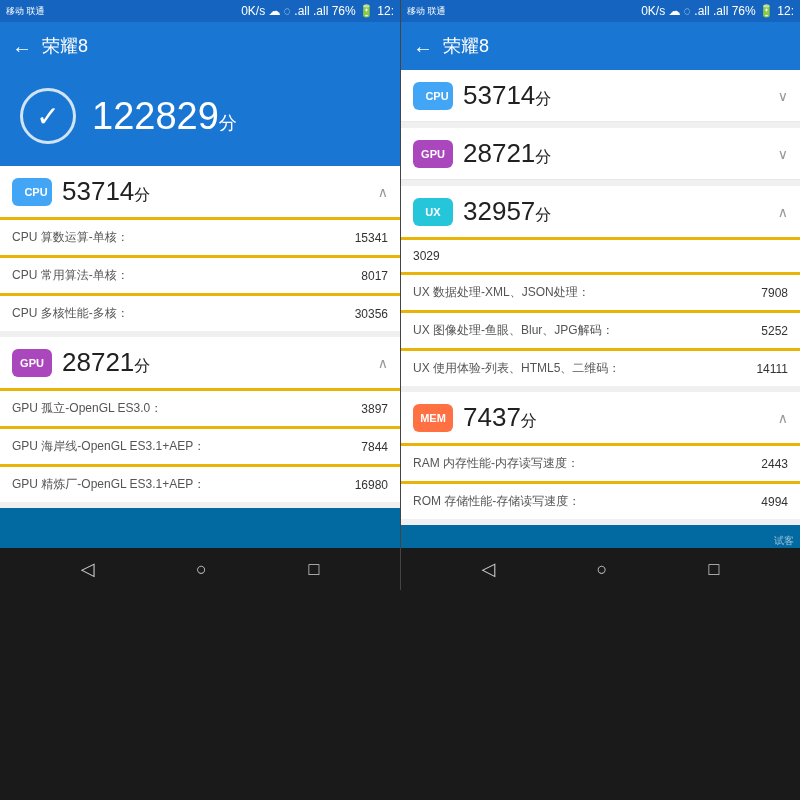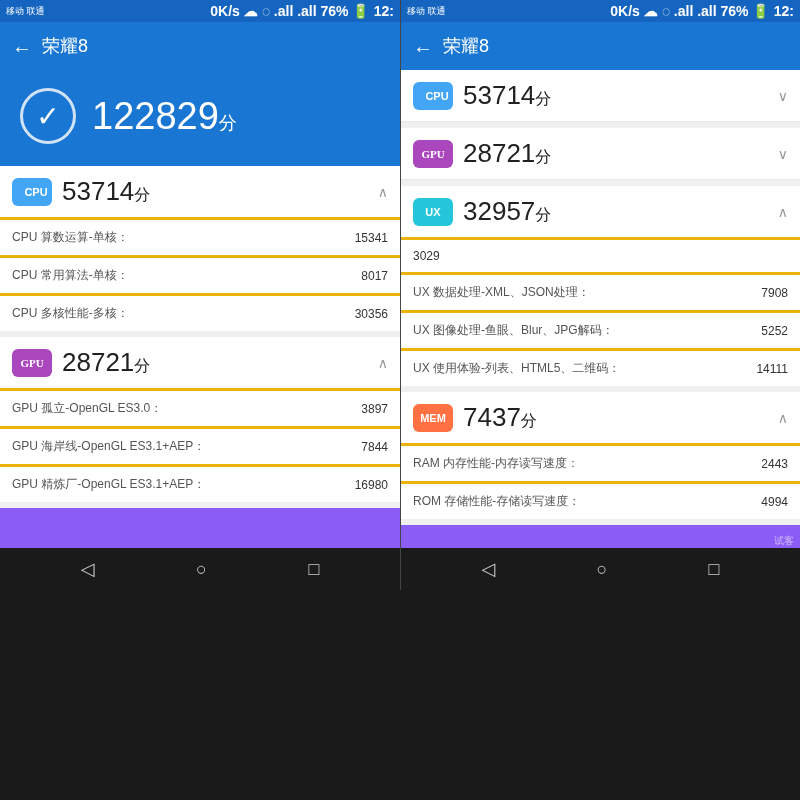--- a/index.html
+++ b/index.html
@@ -10,41 +10,41 @@
       font-family: 'Arial', sans-serif;
       background: #1a1a1a;
       overflow: hidden;
     }
 
     .phone-panel {
       width: 400px;
       height: 590px;
       display: flex;
       flex-direction: column;
-      background: #8b5cf6;
+      background: #0369a1;
       overflow: hidden;
     }
 
     .phone-panel + .phone-panel {
       border-left: 1px solid #444;
     }
 
     .status-bar {
       height: 22px;
       background: #1565c0;
       display: flex;
       align-items: center;
       justify-content: space-between;
       padding: 0 6px;
       font-size: 10px;
       color: white;
     }
 
     .status-left { font-size: 9px; }
-    .status-right { font-size: 14px; display: flex; align-items: center; gap: 2px; font-weight: bold; }
+    .status-right { font-size: 12px; display: flex; align-items: center; gap: 2px; }
 
     .title-bar {
       height: 48px;
       background: #1976d2;
       display: flex;
       align-items: center;
       padding: 0 12px;
       gap: 10px;
     }
 
@@ -115,21 +115,21 @@
       align-items: center;
       justify-content: center;
       color: white;
       font-size: 11px;
       font-weight: bold;
       margin-right: 10px;
       flex-shrink: 0;
     }
 
     .badge-cpu { background: #42a5f5; padding-left: 8px; }
-    .badge-gpu { background: #ab47bc; font-family: Liberation Serif, serif; }
+    .badge-gpu { background: #ab47bc; }
     .badge-ux  { background: #26c6da; }
     .badge-mem { background: #ff7043; }
 
     .score-value {
       font-size: 26px;
       font-weight: 300;
       color: #212121;
       flex: 1;
     }
 

